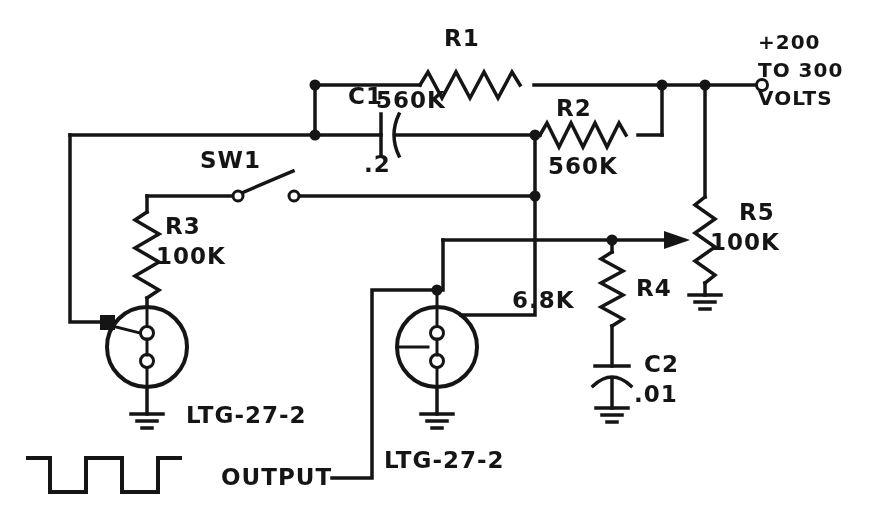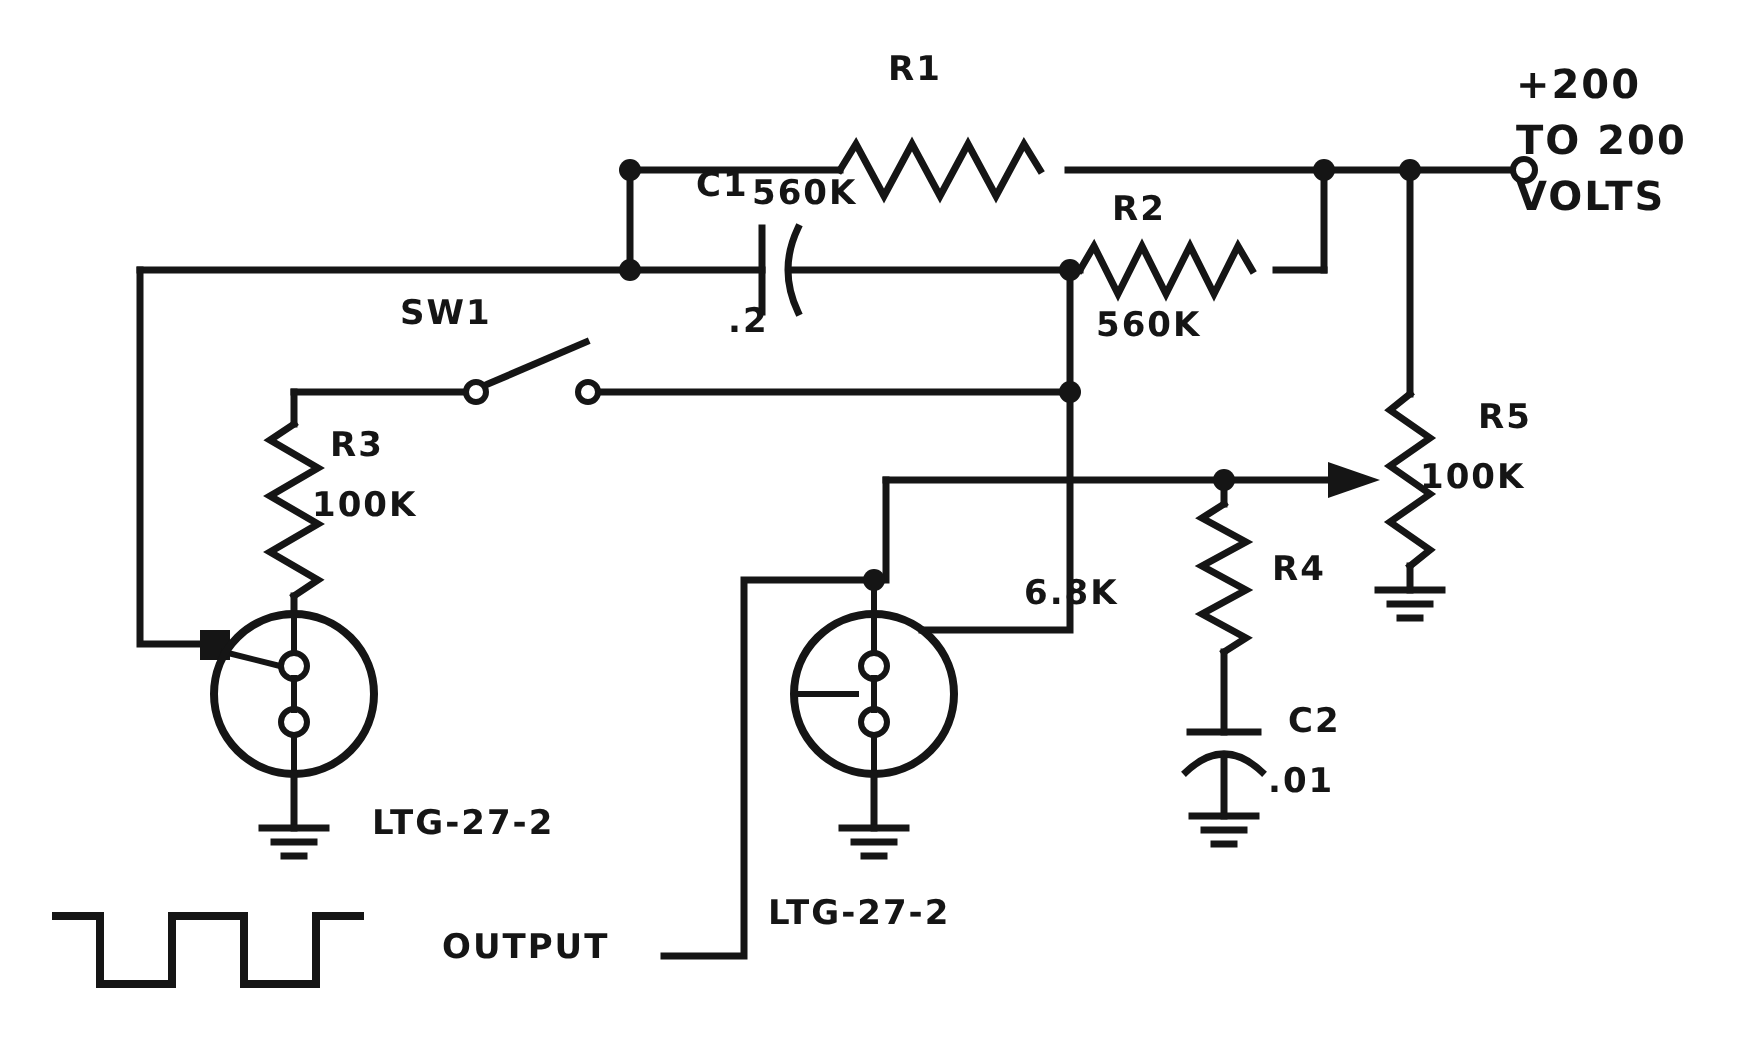--- a/index.html
+++ b/index.html
@@ -16,21 +16,21 @@
     overflow: hidden;
   }
   svg.schem {
     position: absolute;
     left: 0; top: 0;
     width: 877px; height: 524px;
   }
   .lbl {
     position: absolute;
     font-weight: bold;
-    font-size: 17px;
+    font-size: 23px;
     letter-spacing: 1px;
     color: #151515;
     white-space: nowrap;
     line-height: 1.1;
   }
   .supply {
     position: absolute;
     left: 758px; top: 28px;
     font-weight: bold;
     font-size: 20px;
@@ -175,17 +175,17 @@
   <div class="lbl" style="left:512px; top:288px;">6.8K</div>
   <div class="lbl" style="left:636px; top:276px;">R4</div>
   <div class="lbl" style="left:644px; top:352px;">C2</div>
   <div class="lbl" style="left:634px; top:382px;">.01</div>
   <div class="lbl" style="left:186px; top:403px;">LTG-27-2</div>
   <div class="lbl" style="left:384px; top:448px;">LTG-27-2</div>
   <div class="lbl" style="left:210px; top:465px;margin-left:11px;">OUTPUT</div>
 
   <div class="supply">
     <div>+200</div>
-    <div>TO 200</div>
+    <div>TO 300</div>
     <div>VOLTS</div>
   </div>
 
 </div>
 
 </body></html>

